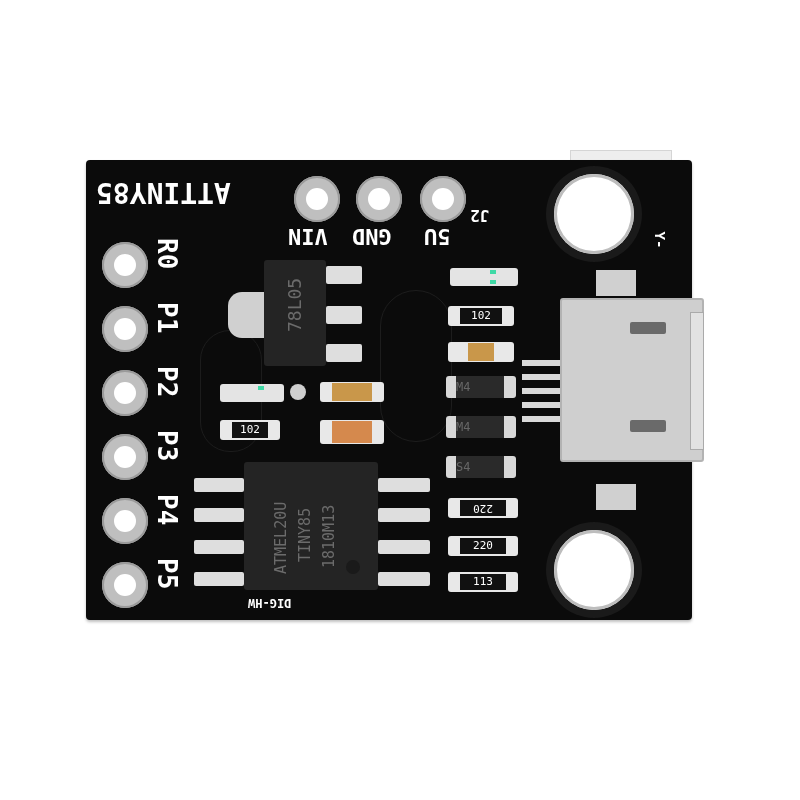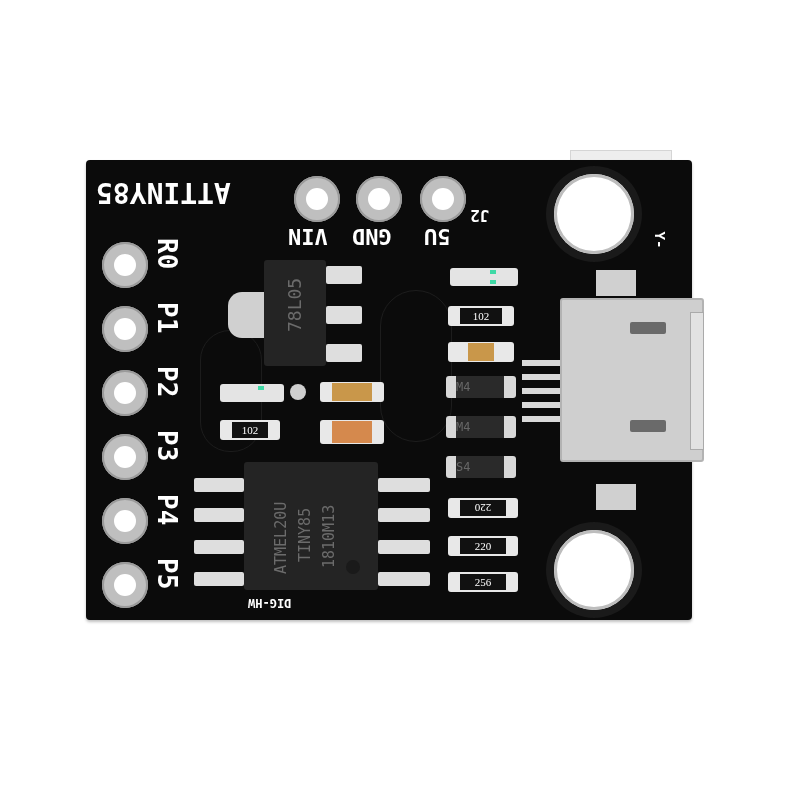--- a/index.html
+++ b/index.html
@@ -10,21 +10,21 @@
   .pad::after{content:"";position:absolute;left:12px;top:12px;width:22px;height:22px;border-radius:50%;background:#ffffff;}
   .mount{position:absolute;width:96px;height:96px;border-radius:50%;background:#1a1a1a;}
   .mount::after{content:"";position:absolute;left:8px;top:8px;width:80px;height:80px;border-radius:50%;background:#ffffff;box-shadow:inset 0 0 0 3px #bdbdbd;}
   .silk{position:absolute;color:#ffffff;font-weight:bold;font-family:"DejaVu Sans Mono",monospace;white-space:nowrap;}
   .rot180{transform:rotate(180deg);}
   .rot90{transform:rotate(90deg);transform-origin:left top;}
   .chip{position:absolute;background:#242424;border-radius:3px;}
   .chip-text{position:absolute;color:#6b6b6b;font-family:"DejaVu Sans Mono",monospace;white-space:nowrap;font-size:15px;}
   .lead{position:absolute;background:#dedede;border-radius:2px;}
   .smd{position:absolute;height:20px;background:#e8e8e8;border-radius:3px;}
-  .smd .body{position:absolute;left:12px;right:12px;top:2px;bottom:2px;background:#111;color:#fff;font-size:11px;text-align:center;line-height:16px;font-family:Liberation Serif, serif;}
+  .smd .body{position:absolute;left:12px;right:12px;top:2px;bottom:2px;background:#111;color:#fff;font-size:11px;text-align:center;line-height:16px;}
   .cap{position:absolute;height:20px;background:#e8e8e8;border-radius:3px;}
   .cap .body{position:absolute;left:12px;right:12px;top:1px;bottom:1px;}
   .led{position:absolute;height:18px;background:#e4e4e4;border-radius:3px;}
   .led .dot{position:absolute;width:6px;height:4px;background:#3fd9a6;}
   .diode{position:absolute;height:22px;background:#d8d8d8;border-radius:3px;}
   .diode .body{position:absolute;left:10px;right:12px;top:0;bottom:0;background:#2a2a2a;color:#666;font-size:12px;text-align:left;line-height:22px;}
   .usb{position:absolute;left:560px;top:298px;width:140px;height:160px;background:#cfcfcf;border:2px solid #b3b3b3;border-radius:3px;}
   .usb-slot{position:absolute;width:36px;height:12px;background:#6a6a6a;border-radius:2px;}
   .usb-lip{position:absolute;left:690px;top:312px;width:12px;height:136px;background:#e2e2e2;border:1px solid #aaa;}
   .usb-pin{position:absolute;left:522px;width:40px;height:6px;background:#d9d9d9;}
@@ -123,21 +123,21 @@
 <div class="diode" style="left:446px;top:456px;width:70px;">
   <div class="body">S4</div>
 </div>
 <div class="smd" style="left:448px;top:498px;width:70px;">
   <div class="body rot180">220</div>
 </div>
 <div class="smd" style="left:448px;top:536px;width:70px;">
   <div class="body">220</div>
 </div>
 <div class="smd" style="left:448px;top:572px;width:70px;">
-  <div class="body">256</div>
+  <div class="body">113</div>
 </div>
 
 <div class="mount" style="left:546px;top:166px;"></div>
 <div class="mount" style="left:546px;top:522px;"></div>
 <div class="silk" style="left:652px;top:232px;font-size:14px;transform:rotate(90deg);">Y-</div>
 
 <div style="position:absolute;left:596px;top:270px;width:40px;height:26px;background:#d0d0d0;"></div>
 <div style="position:absolute;left:596px;top:484px;width:40px;height:26px;background:#d0d0d0;"></div>
 <div class="usb-pin" style="top:360px;"></div>
 <div class="usb-pin" style="top:374px;"></div>

